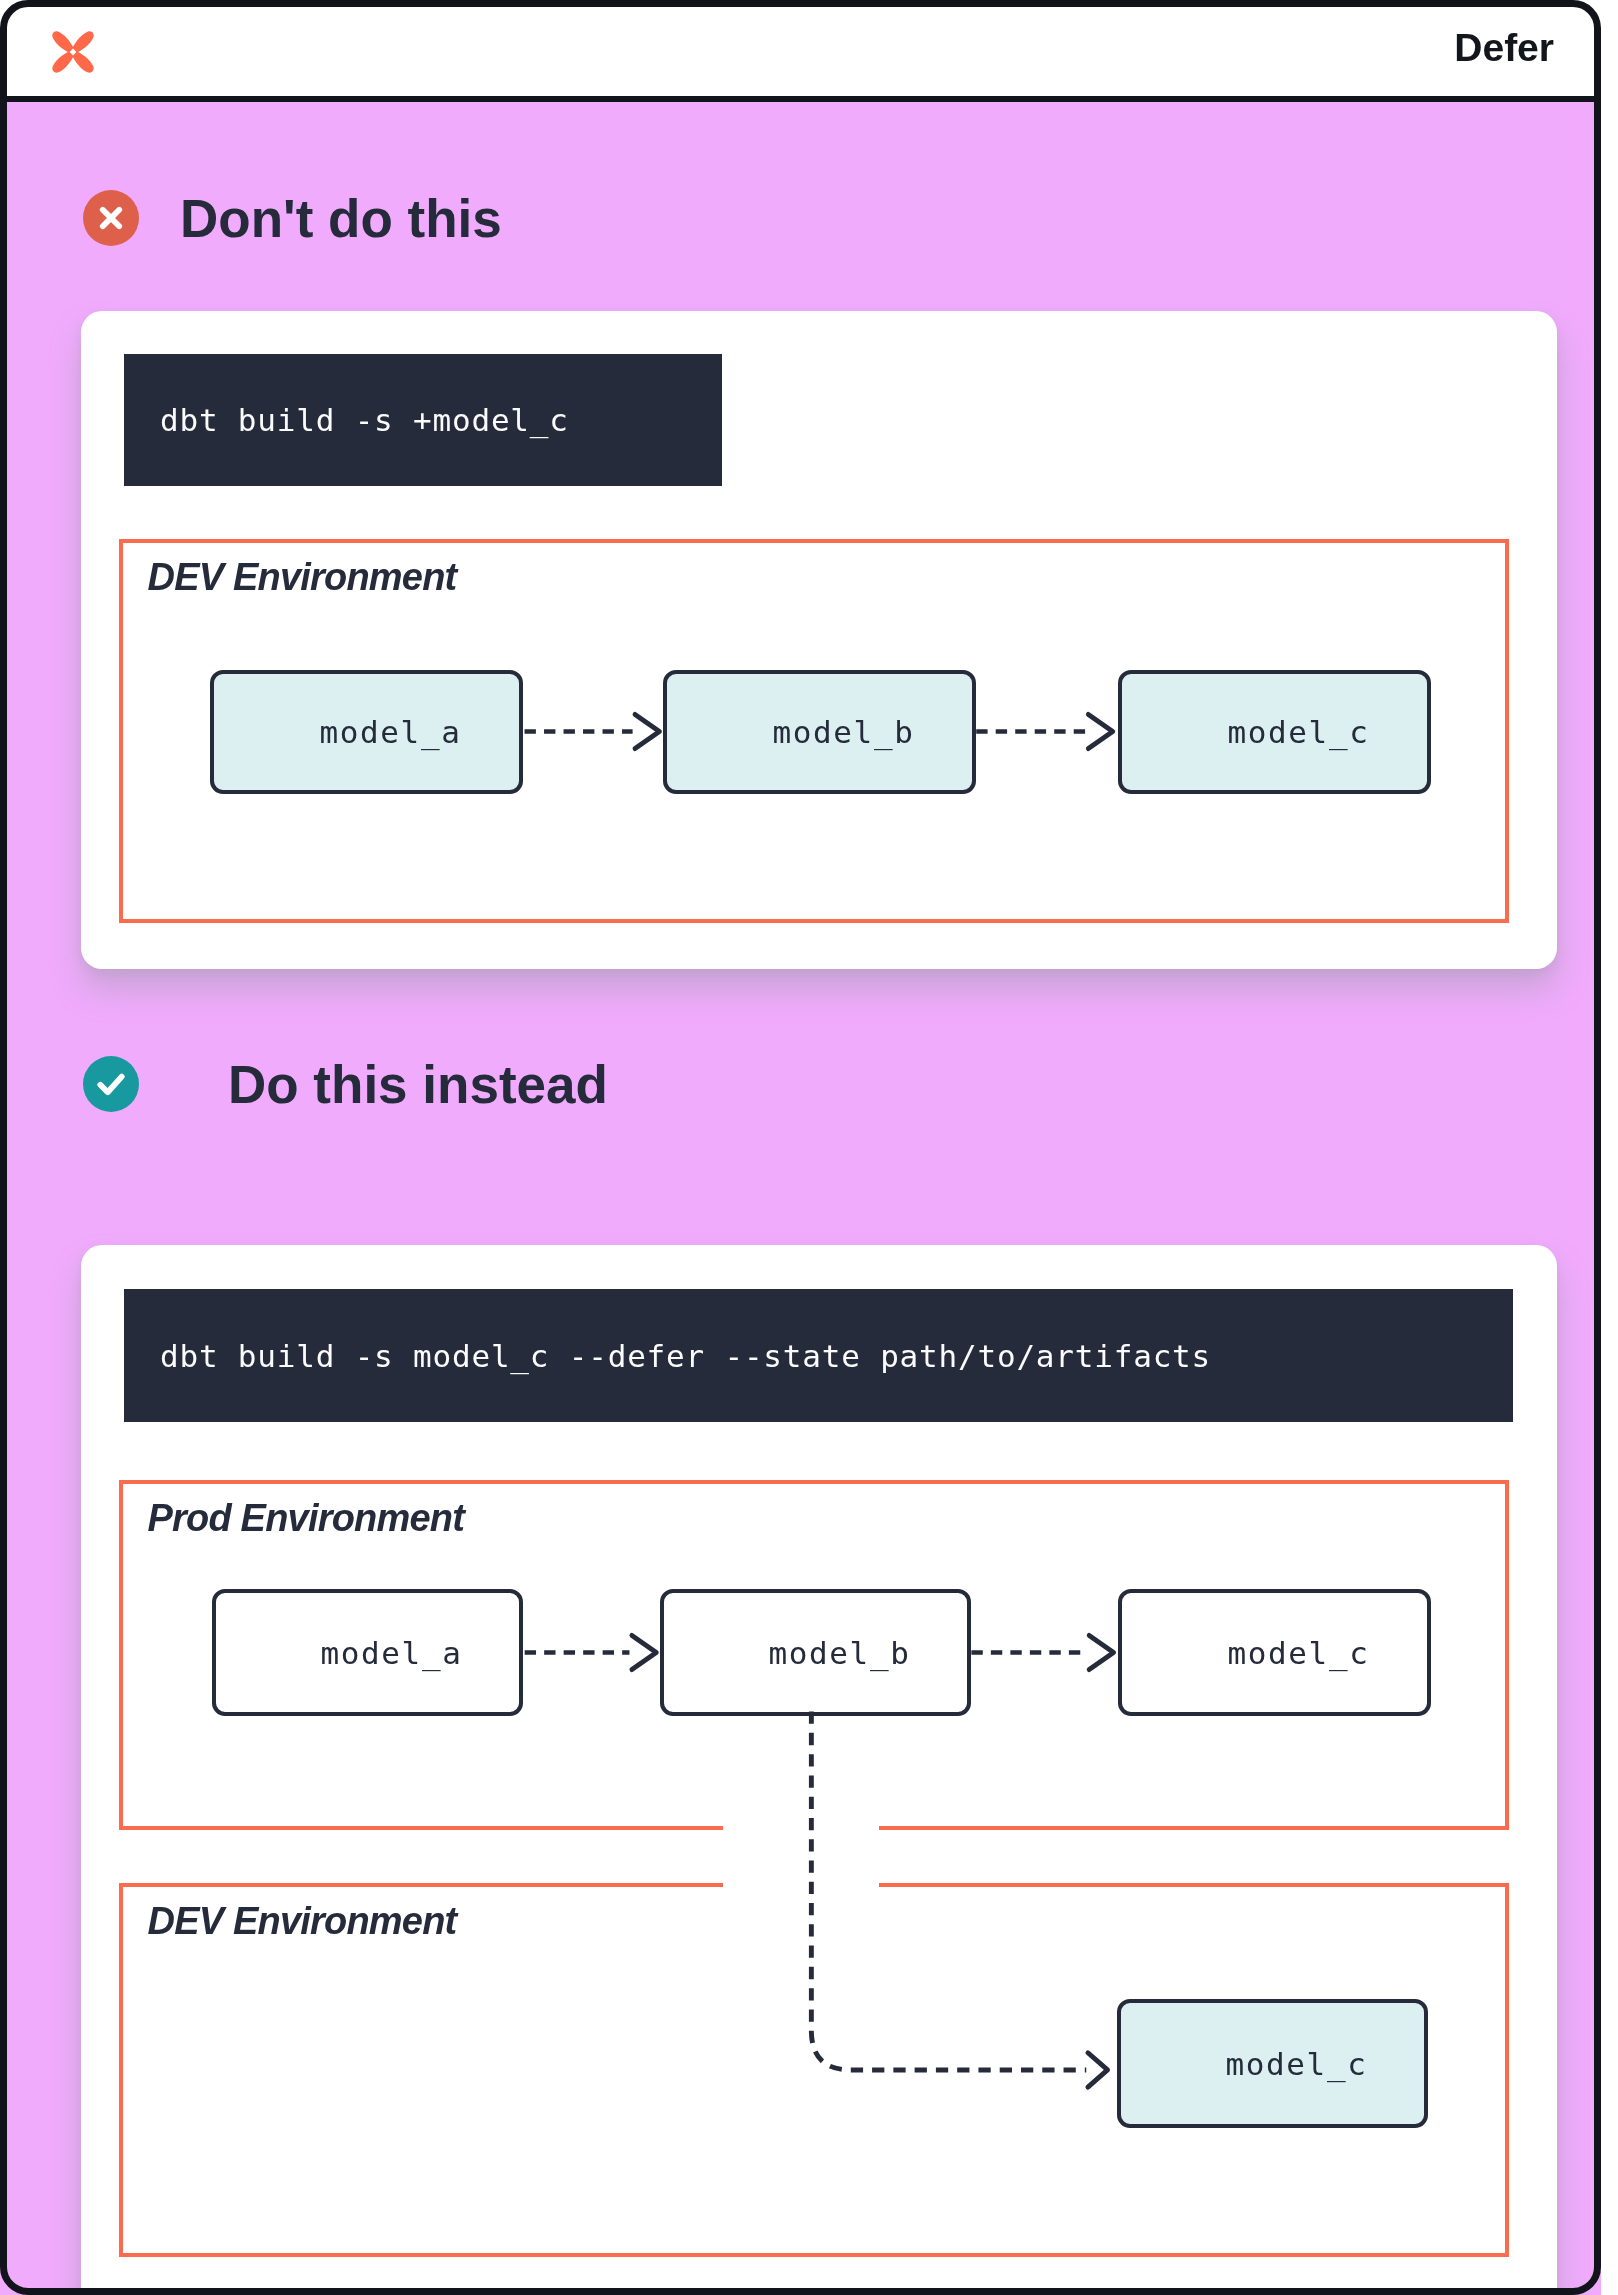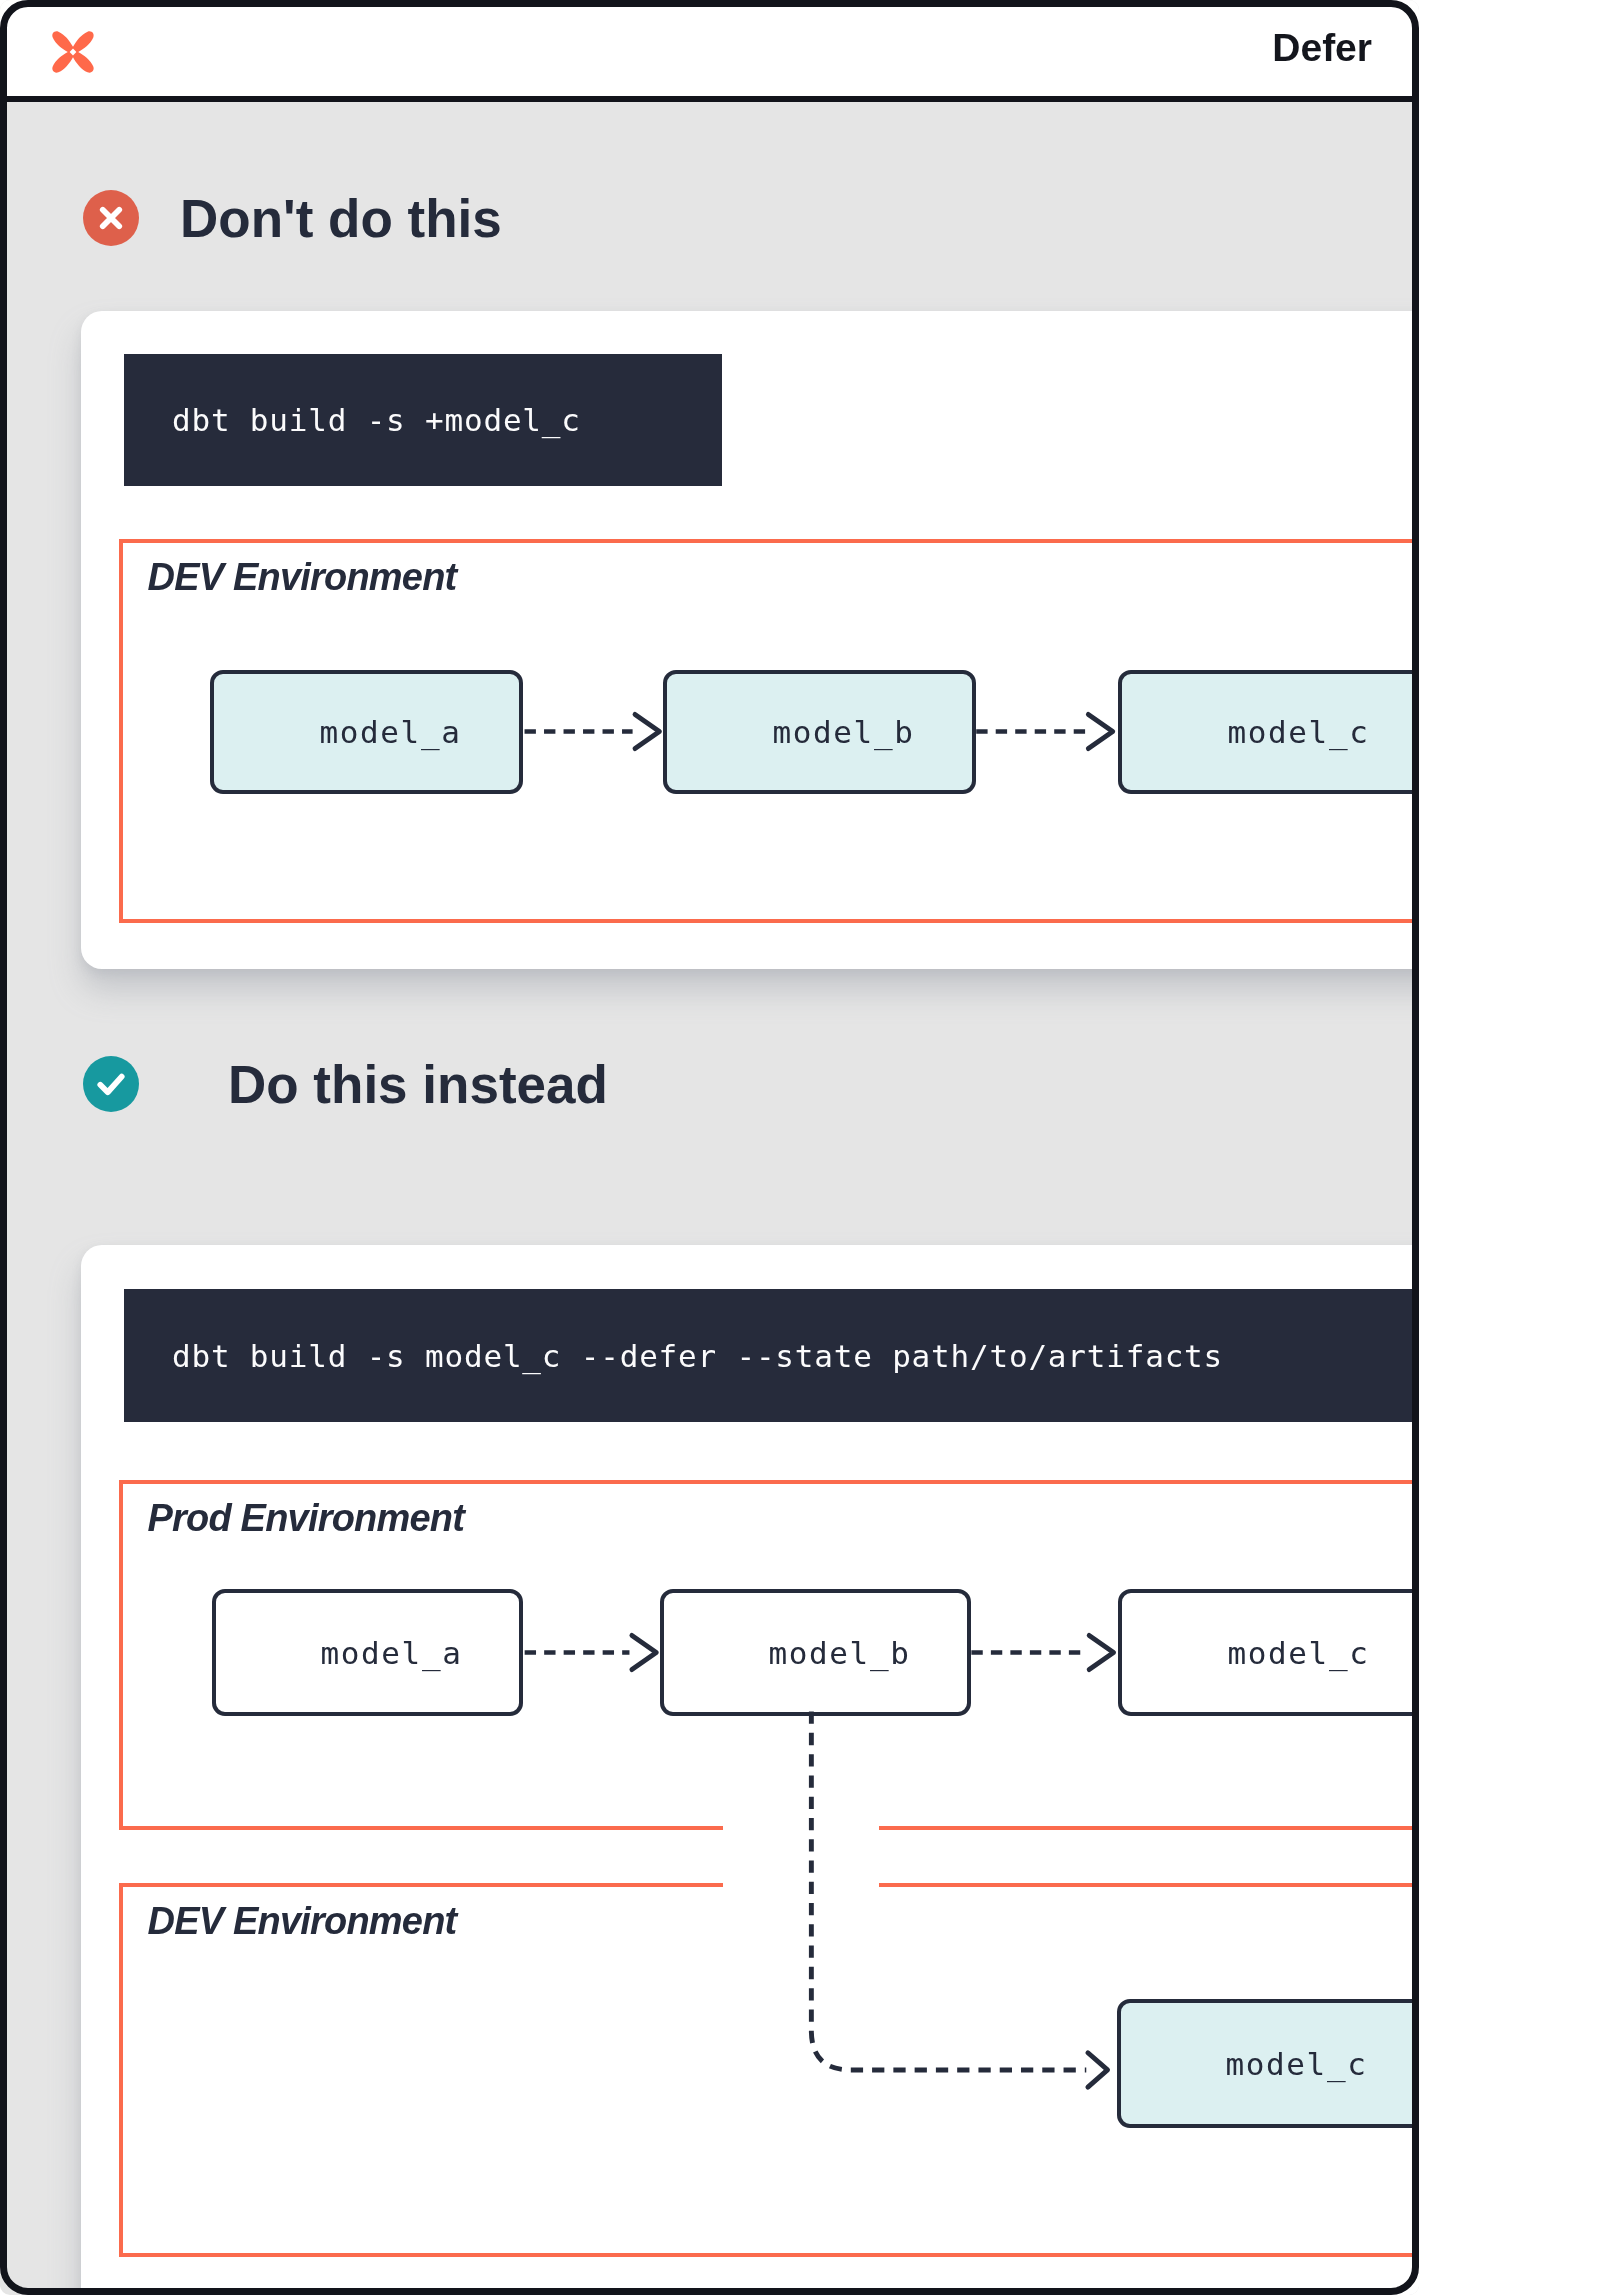--- a/index.html
+++ b/index.html
@@ -1,36 +1,36 @@
 <!DOCTYPE html>
 <html style="font-size:13px"><head>
 <meta charset="utf-8">
 <style>
   html,body{margin:0;padding:0;background:#ffffff;}
-  .page{position:relative;width:1419px;height:2295px;background:#e5e5e5;
-        font-family:"Liberation Sans",sans-serif;color:#252B3B;overflow:hidden;border-radius:10px;}
+  .page{position:relative;width:1601px;height:2295px;background:#f0abfc;
+        font-family:"Liberation Sans",sans-serif;color:#252B3B;overflow:hidden;}
   .frame{position:absolute;inset:0;border:7.4px solid #12141B;border-radius:28px;
          pointer-events:none;z-index:50;}
   
   .topbar{position:absolute;left:0;top:0;width:100%;height:96px;background:#ffffff;
           border-bottom:6.5px solid #12141B;z-index:5;}
   .logo{position:absolute;left:46px;top:26px;width:54px;height:52px;}
   .apptitle{position:absolute;right:47px;top:0;height:96px;line-height:96px;
             font-size:39px;font-weight:bold;color:#14161D;}
   
   .badge{position:absolute;left:83px;width:56px;height:56px;border-radius:50%;}
   .badge svg{position:absolute;inset:0;}
   .headline{position:absolute;left:180px;font-size:53px;font-weight:bold;
             line-height:56px;color:#252B3B;}
   
   .card{position:absolute;left:81px;width:1476px;background:#ffffff;border-radius:21px;
         box-shadow:0 21px 31px rgba(148,153,163,.40),0 4.9px 9.8px rgba(148,153,163,.20);}
   .codeblock{position:absolute;background:#262B3B;display:flex;align-items:center;
              font-family:"DejaVu Sans Mono","Liberation Mono",monospace;
-             font-size:31px;color:#FBFBFC;padding-left:48px;box-sizing:border-box;
+             font-size:31px;color:#FBFBFC;padding-left:36px;box-sizing:border-box;
              letter-spacing:0.8px;}
   .envbox{position:absolute;border:4.9px solid #FB6B4D;box-sizing:border-box;}
   .envlabel{position:absolute;left:24.5px;top:13px;font-size:38px;font-weight:bold;
             font-style:italic;color:#252B3B;letter-spacing:-0.8px;}
   .model{position:absolute;border:4.1px solid #252B3B;border-radius:13px;background:#ffffff;
          display:flex;align-items:center;justify-content:center;box-sizing:border-box;
          font-family:"DejaVu Sans Mono","Liberation Mono",monospace;font-size:31px;
          color:#252B3B;letter-spacing:1.6px;padding-left:48px;}
   .model.filled{background:#DCF0F1;}
   .gap-patch{position:absolute;background:#ffffff;height:6.5px;z-index:2;}

